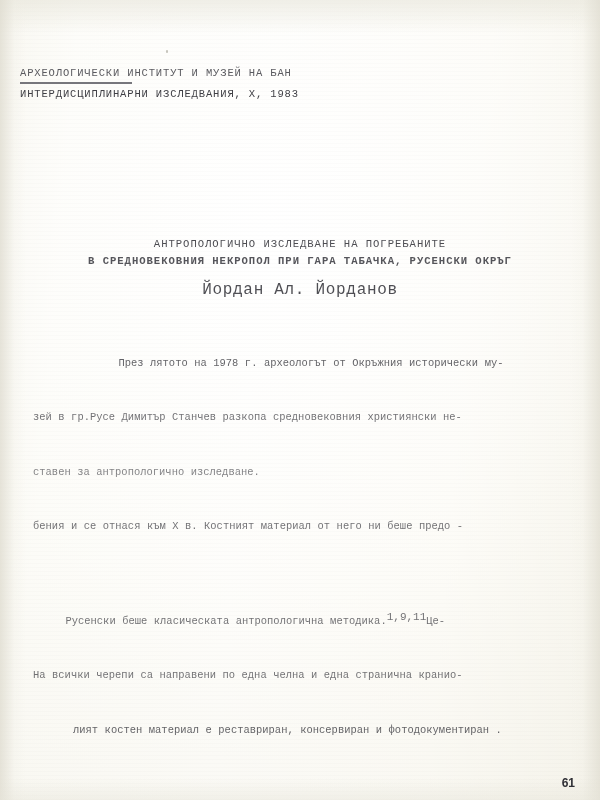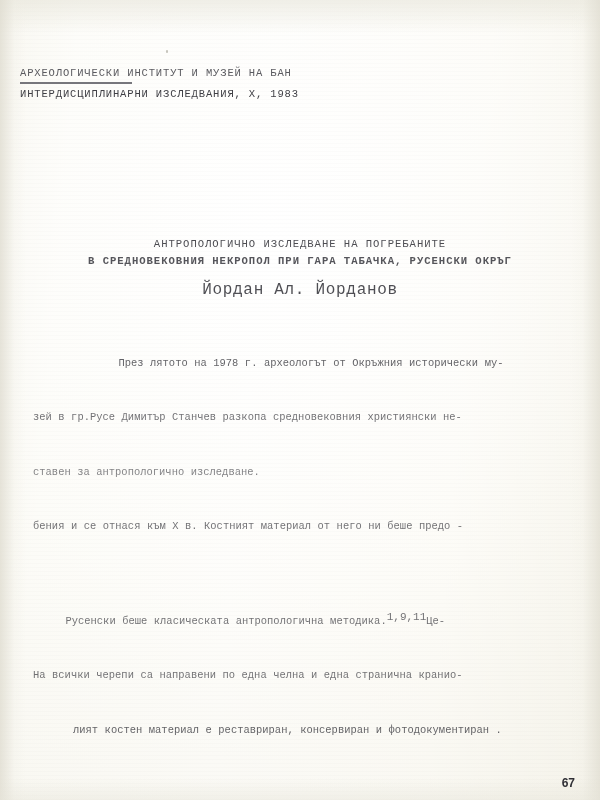--- a/index.html
+++ b/index.html
@@ -216,15 +216,15 @@
       <span class="ln ink-70"><span>     Русенски беше класическата антропологична методика.</span><span class="sup">1,9,11</span><span>Це-</span></span>
       <span class="ln ink-70">На всички черепи са направени по една челна и една странична кранио-</span>
       <span class="ln ink-78">лият костен материал е реставриран, консервиран и фотодокументиран .</span>
       
       
       
     </p>
 
   </div>
 
-  <div class="page-number">67</div>
+  <div class="page-number">61</div>
 
 </div>
 
 </body></html>

